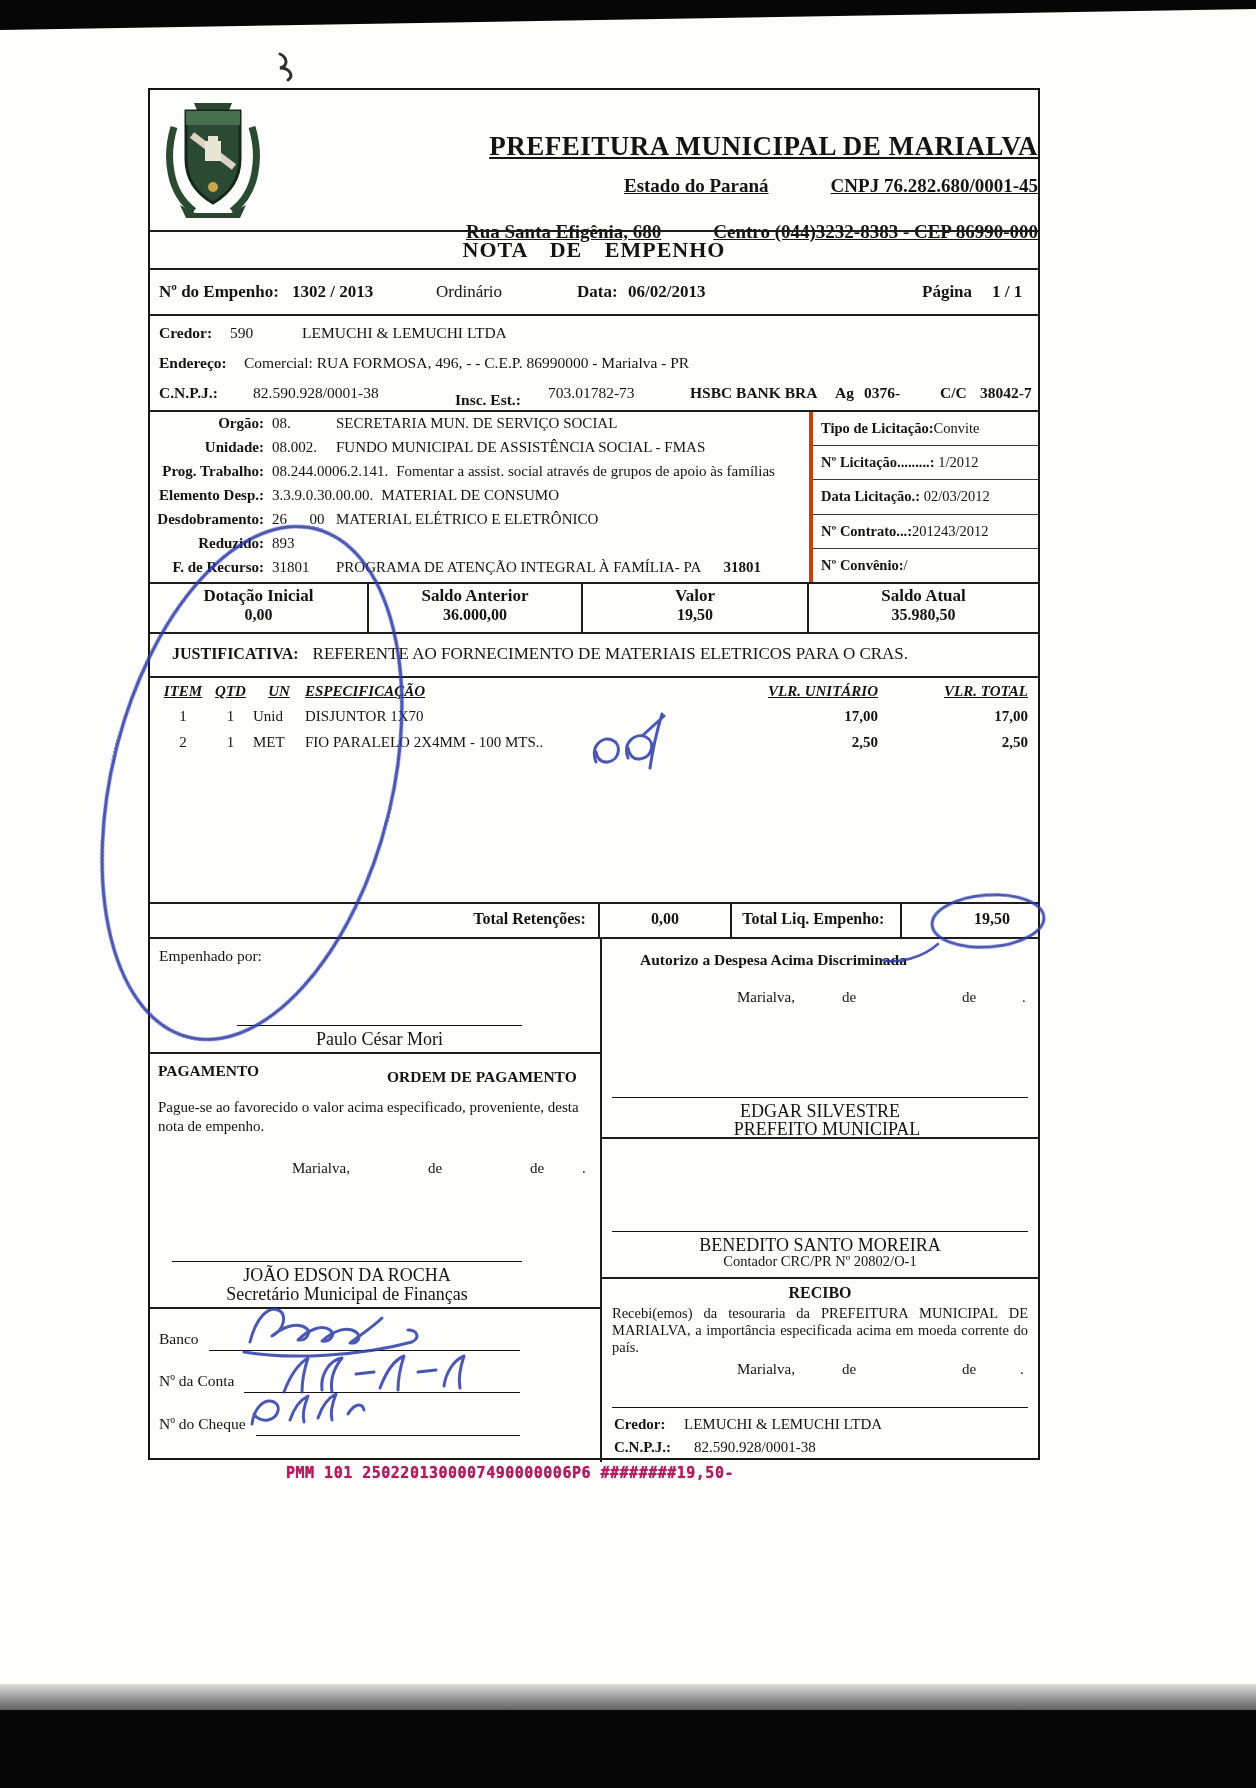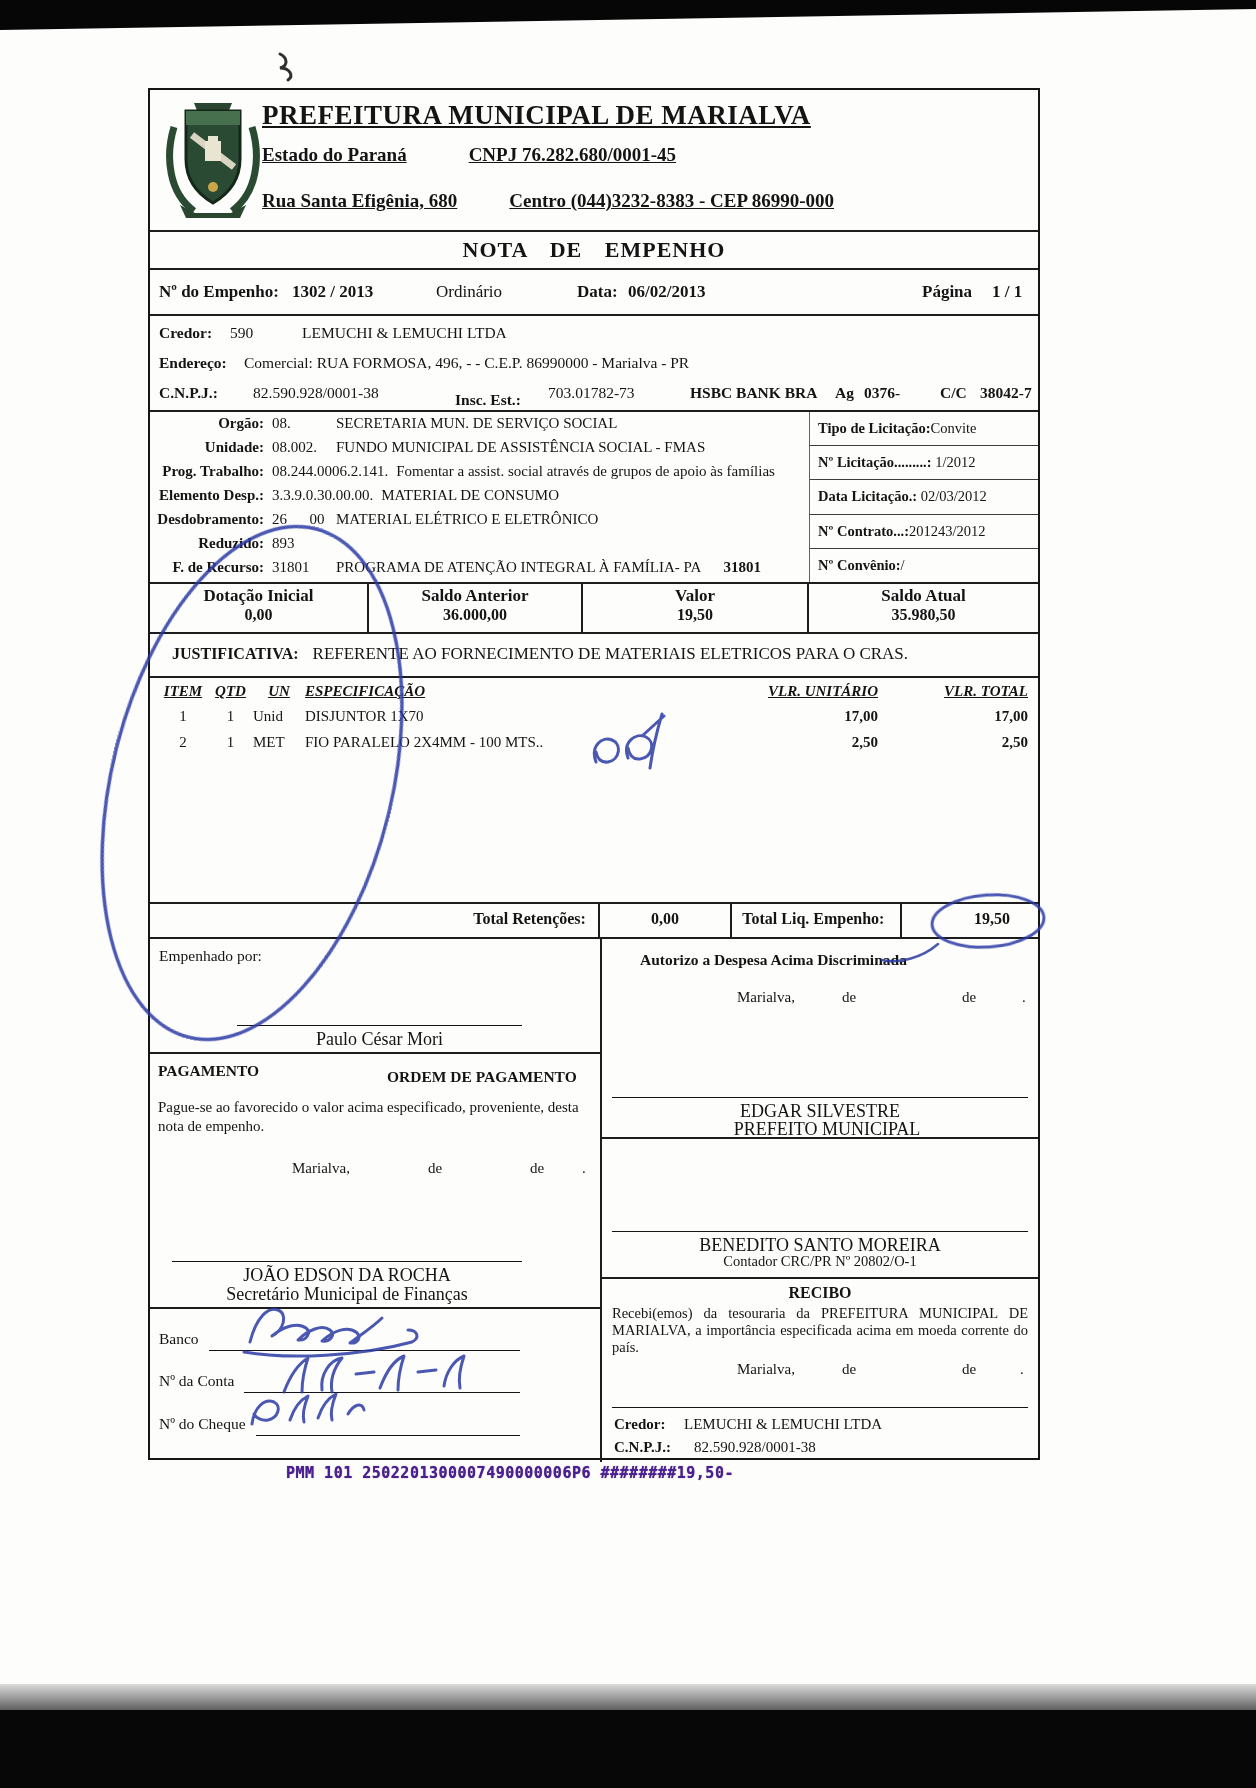--- a/index.html
+++ b/index.html
@@ -15,38 +15,38 @@
   .botblack { position:absolute; left:0; top:1710px; width:100%; height:78px; background:#070707; z-index:4; }
 
   .form { position:absolute; left:148px; top:88px; width:892px; height:1372px;
           border:2px solid #161616; z-index:1; }
   .sec { position:absolute; left:0; width:100%; border-top:2px solid #1d1d1d; }
   .b { font-weight:bold; } .u { text-decoration:underline; }
   .ps { position:absolute; white-space:nowrap; }
 
   
   .logo { position:absolute; left:14px; top:5px; width:98px; height:126px; }
-  .htext { margin-left:112px; position:relative; height:100%; text-align:left; }
+  .htext { margin-left:112px; position:relative; height:100%; text-align:right;margin-top:31px; }
   .htitle { position:absolute; top:10px; width:100%; font-size:27px; font-weight:bold;
             text-decoration:underline; letter-spacing:.5px; white-space:nowrap; }
   .hline2 { position:absolute; top:54px; width:100%; font-size:19px; white-space:nowrap; }
   .hline2 span:first-child { margin-right:62px; }
   .hline3 { position:absolute; top:100px; width:100%; font-size:19px; white-space:nowrap; }
   .hline3 span:first-child { margin-right:52px; }
 
   .band { display:flex; align-items:center; justify-content:center;
           font-size:22px; font-weight:bold; word-spacing:16px; letter-spacing:1px; }
 
   .emprow { font-size:17px; } .emprow .ps { top:12px; }
   .credor { font-size:15.5px; }
 
   
   .orc { display:flex; }
   .orc-left { width:662px; padding-top:3px; }
-  .orc-right { width:230px; border-left:1px solid #c2410c; display:flex; flex-direction:column; }
+  .orc-right { width:230px; border-left:4px solid #c2410c; display:flex; flex-direction:column; }
   .orc-row { height:24px; display:flex; font-size:15px; white-space:nowrap; }
   .orc-label { width:114px; text-align:right; font-weight:bold; flex:none; }
   .orc-code { margin-left:8px; min-width:56px; white-space:pre; flex:none; }
   .orc-desc { margin-left:8px; }
   .orc-extra { margin-left:auto; margin-right:48px; font-weight:bold; }
   .lic-row { flex:1; border-bottom:1px solid #3c3c3c; font-size:14.5px; padding:8px 4px 0 8px; white-space:nowrap; }
   .lic-row:last-child { border-bottom:none; }
   .lic-label { font-weight:bold; }
   .lic-value { white-space:pre; }
 
@@ -86,21 +86,21 @@
   .sigline { position:absolute; border-top:1.5px solid #141414; height:0; }
   .signame { position:absolute; font-size:18px; text-align:center; white-space:nowrap; }
   .brow { position:absolute; left:9px; right:80px; display:flex; align-items:center; height:24px; }
   .brow .lbl { font-size:15.5px; margin-right:10px; flex:none; }
   .brow .hline { flex:1; border-bottom:1.5px solid #141414; height:100%; }
   .ptext { position:absolute; font-size:15px; line-height:19px; }
   .jtext { text-align:justify; }
 
   .machine { position:absolute; left:286px; top:1464px; z-index:2;
              font-family:"DejaVu Sans Mono",monospace; font-size:15px; font-weight:bold;
-             color:#4c1d95; letter-spacing:.5px; text-shadow:0 0 1px #4a3a66; }
+             color:#be185d; letter-spacing:.5px; text-shadow:0 0 1px #4a3a66; }
 
   .penlayer { position:absolute; left:0; top:0; width:1256px; height:1788px; z-index:5; pointer-events:none; }
 </style>
 </head>
 <body>
 
 <div class="topbar"></div>
 <div class="botgray"></div>
 <div class="botblack"></div>
 

